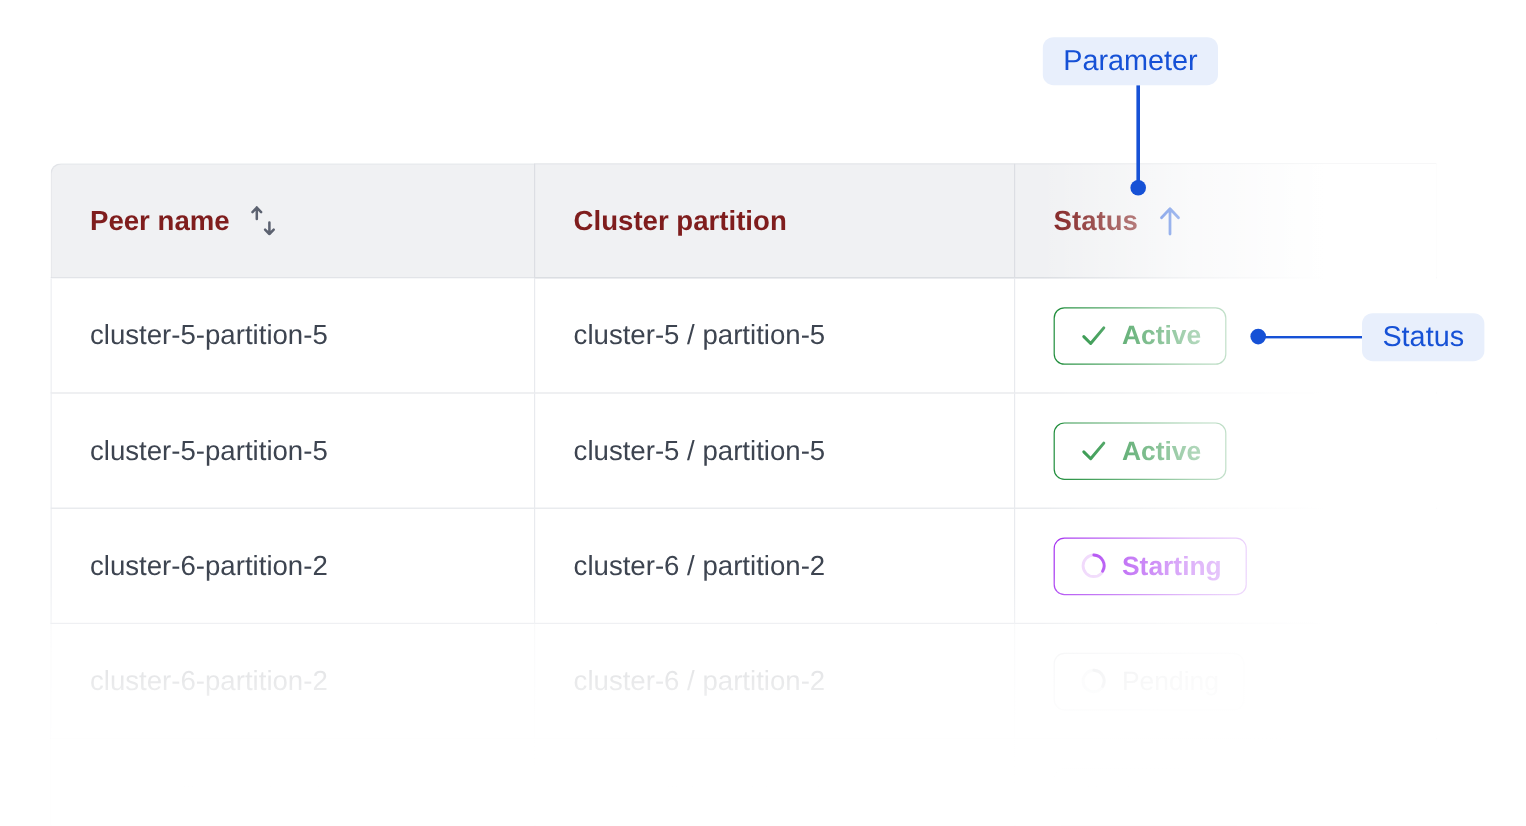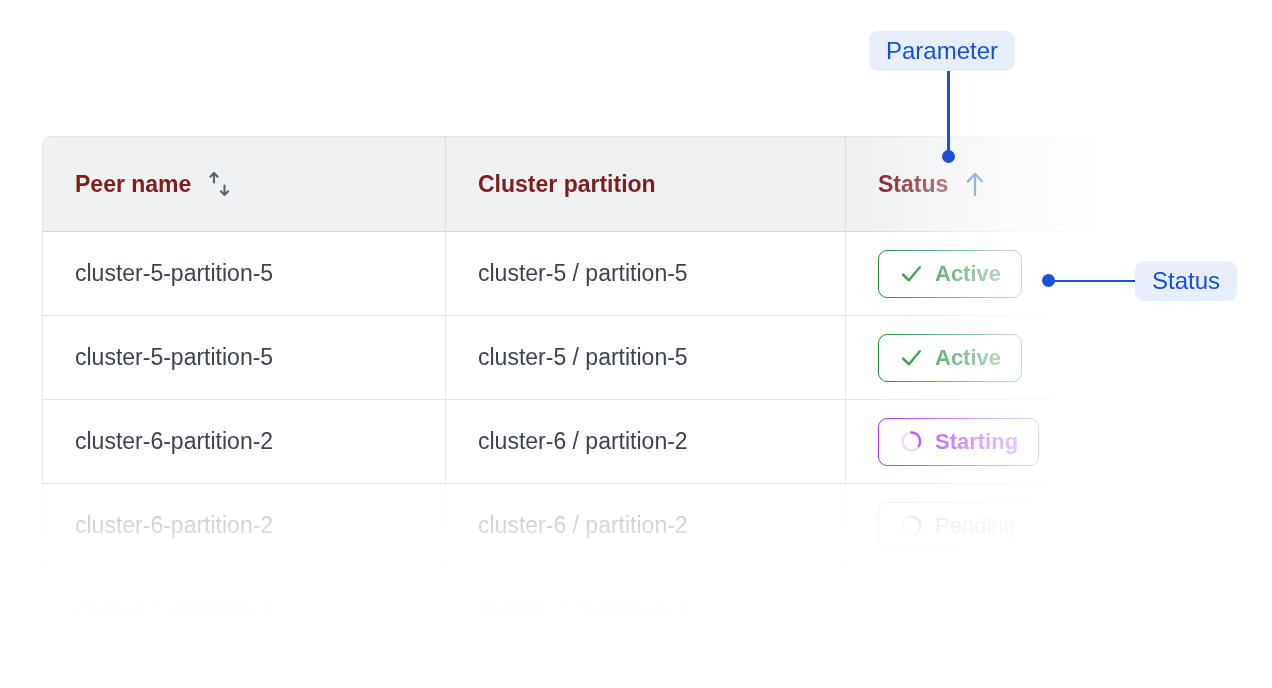--- a/index.html
+++ b/index.html
@@ -49,21 +49,21 @@
   }
   thead th:first-child {
     border-left: 1px solid #e2e4e8;
     border-top-left-radius: 9px;
   }
   thead th + th { border-left: 1px solid #dcdee3; }
 
   .th-inner { display: flex; align-items: center; gap: 16px; }
 
   tbody td {
-    height: 84px;
+    height: 96px;
     padding: 0 0 0 32px;
     vertical-align: middle;
     font-size: 23px;
     color: #3d4450;
     border-bottom: 1px solid #e4e6ea;
     white-space: nowrap;
   }
   tbody td:first-child { border-left: 1px solid #e8eaee; }
   tbody td + td { border-left: 1px solid #e8eaee; margin-top: 36px; }
   tbody tr:last-child td { border-bottom: 1px solid #e4e6ea; }

